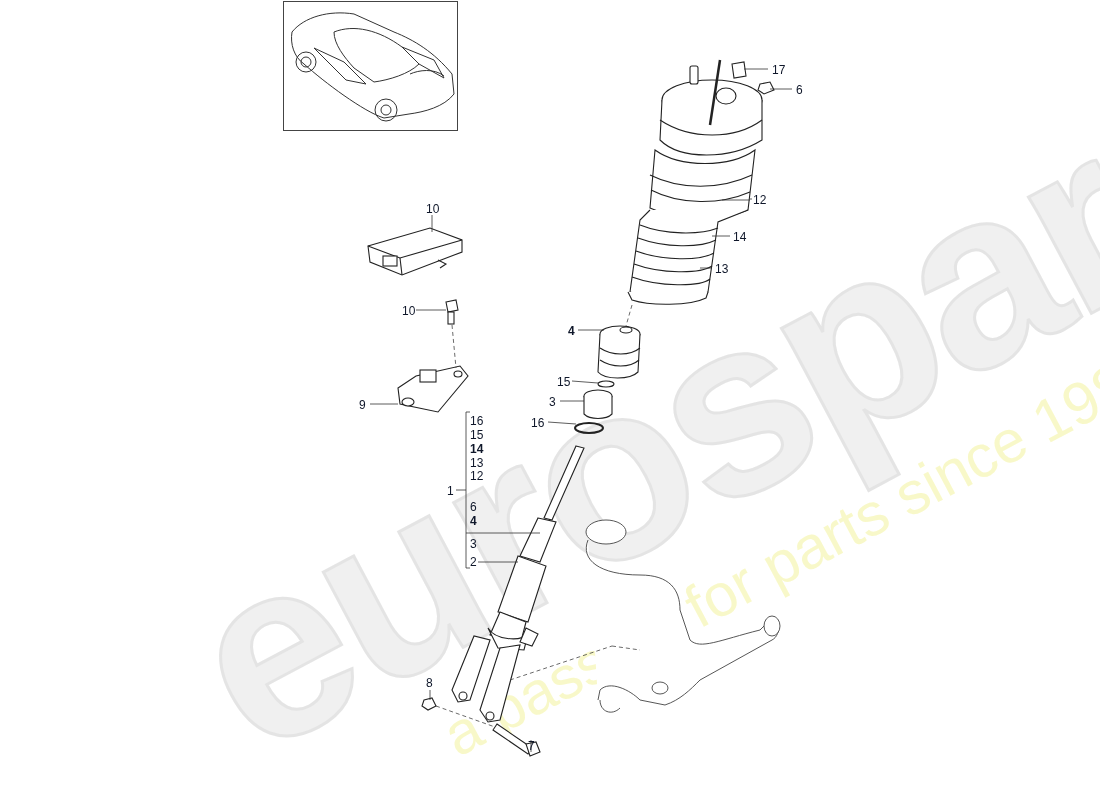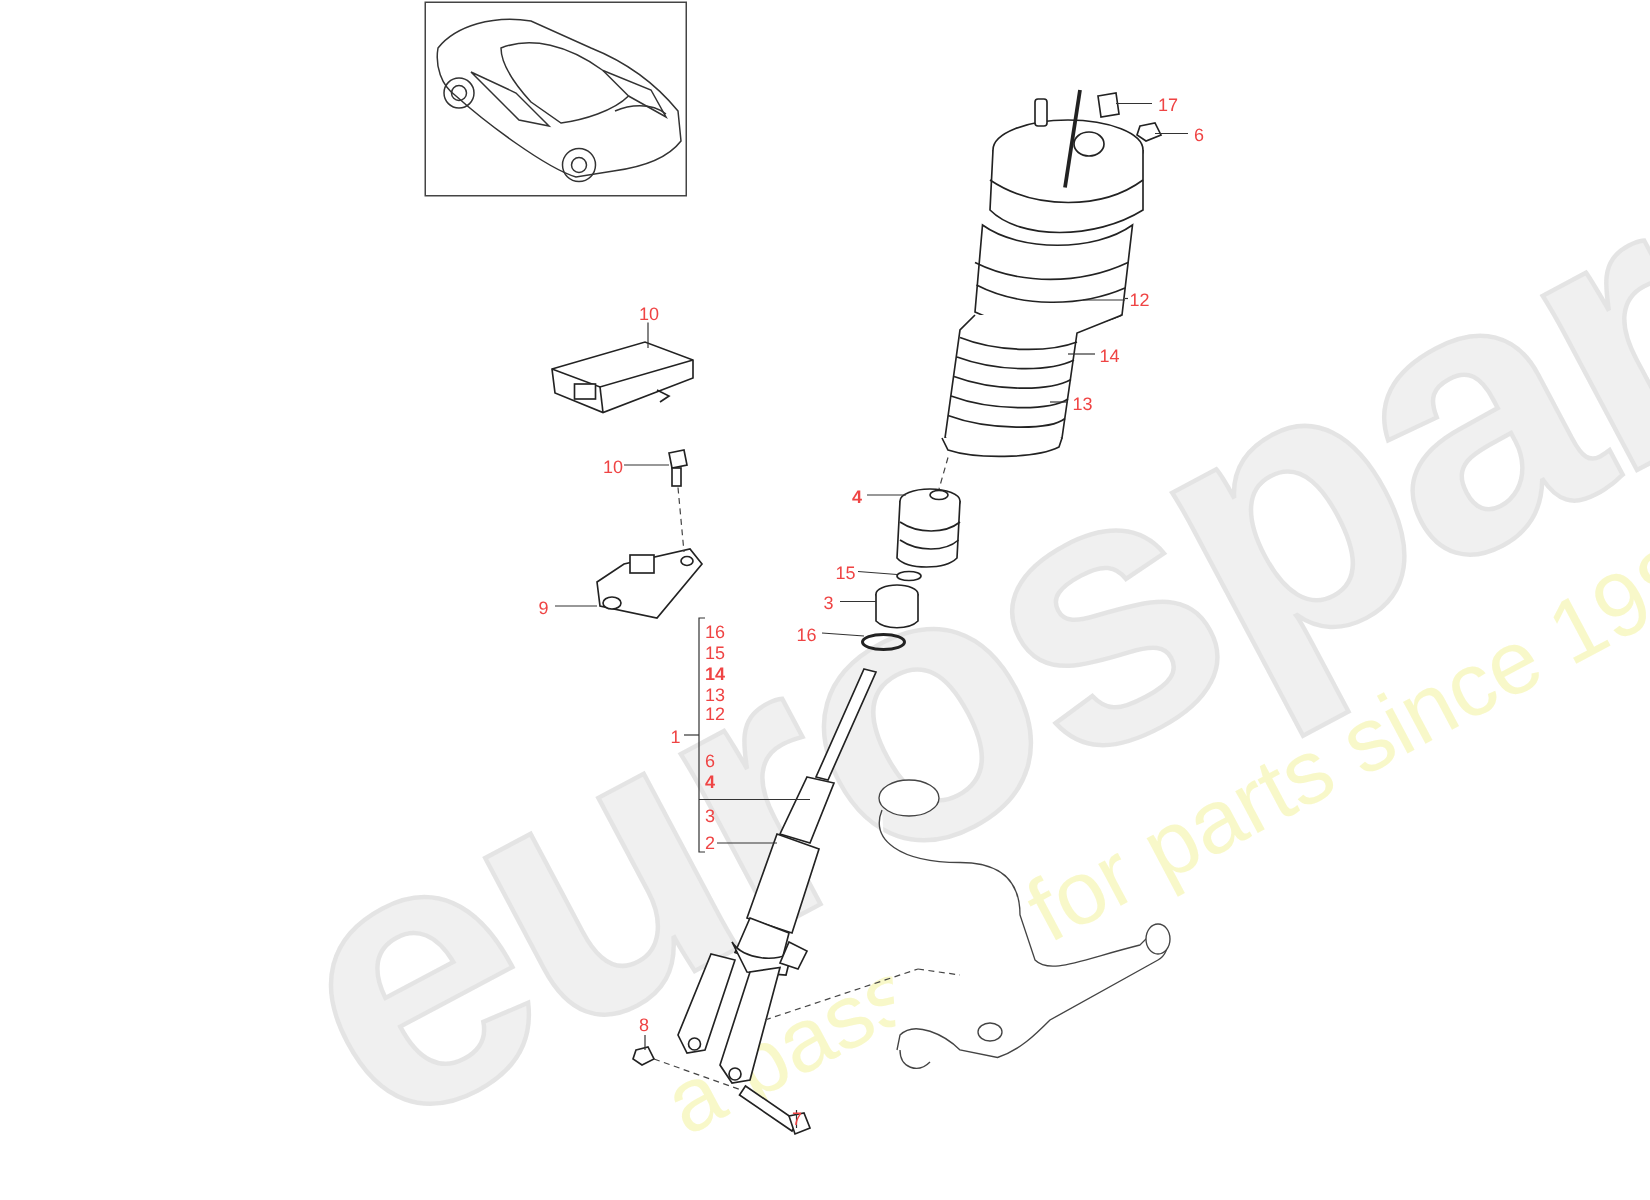--- a/index.html
+++ b/index.html
@@ -1,20 +1,20 @@
 <!DOCTYPE html>
 <html><head>
 <meta charset="utf-8">
 <style>
   html, body { margin:0; padding:0; background:#ffffff; }
   body { width:1100px; height:800px; position:relative; overflow:hidden;
          font-family:"Liberation Sans", sans-serif; color:#222; }
   .canvas { position:absolute; left:0; top:0; width:1100px; height:800px; }
   .wm { position:absolute; left:0; top:0; width:1100px; height:800px; pointer-events:none; }
-  .label { position:absolute; font-size:12px; line-height:12px; color:#ef4444; white-space:nowrap; }
+  .label { position:absolute; font-size:12px; line-height:12px; color:#0f172a; white-space:nowrap; }
   .label.b { font-weight:bold; }
   .thumb { position:absolute; left:283px; top:1px; width:173px; height:128px;
            border:1px solid #444; background:#fff; }
   svg.parts { position:absolute; left:0; top:0; }
 </style>
 </head>
 <body>
 
 <div class="canvas">
 

